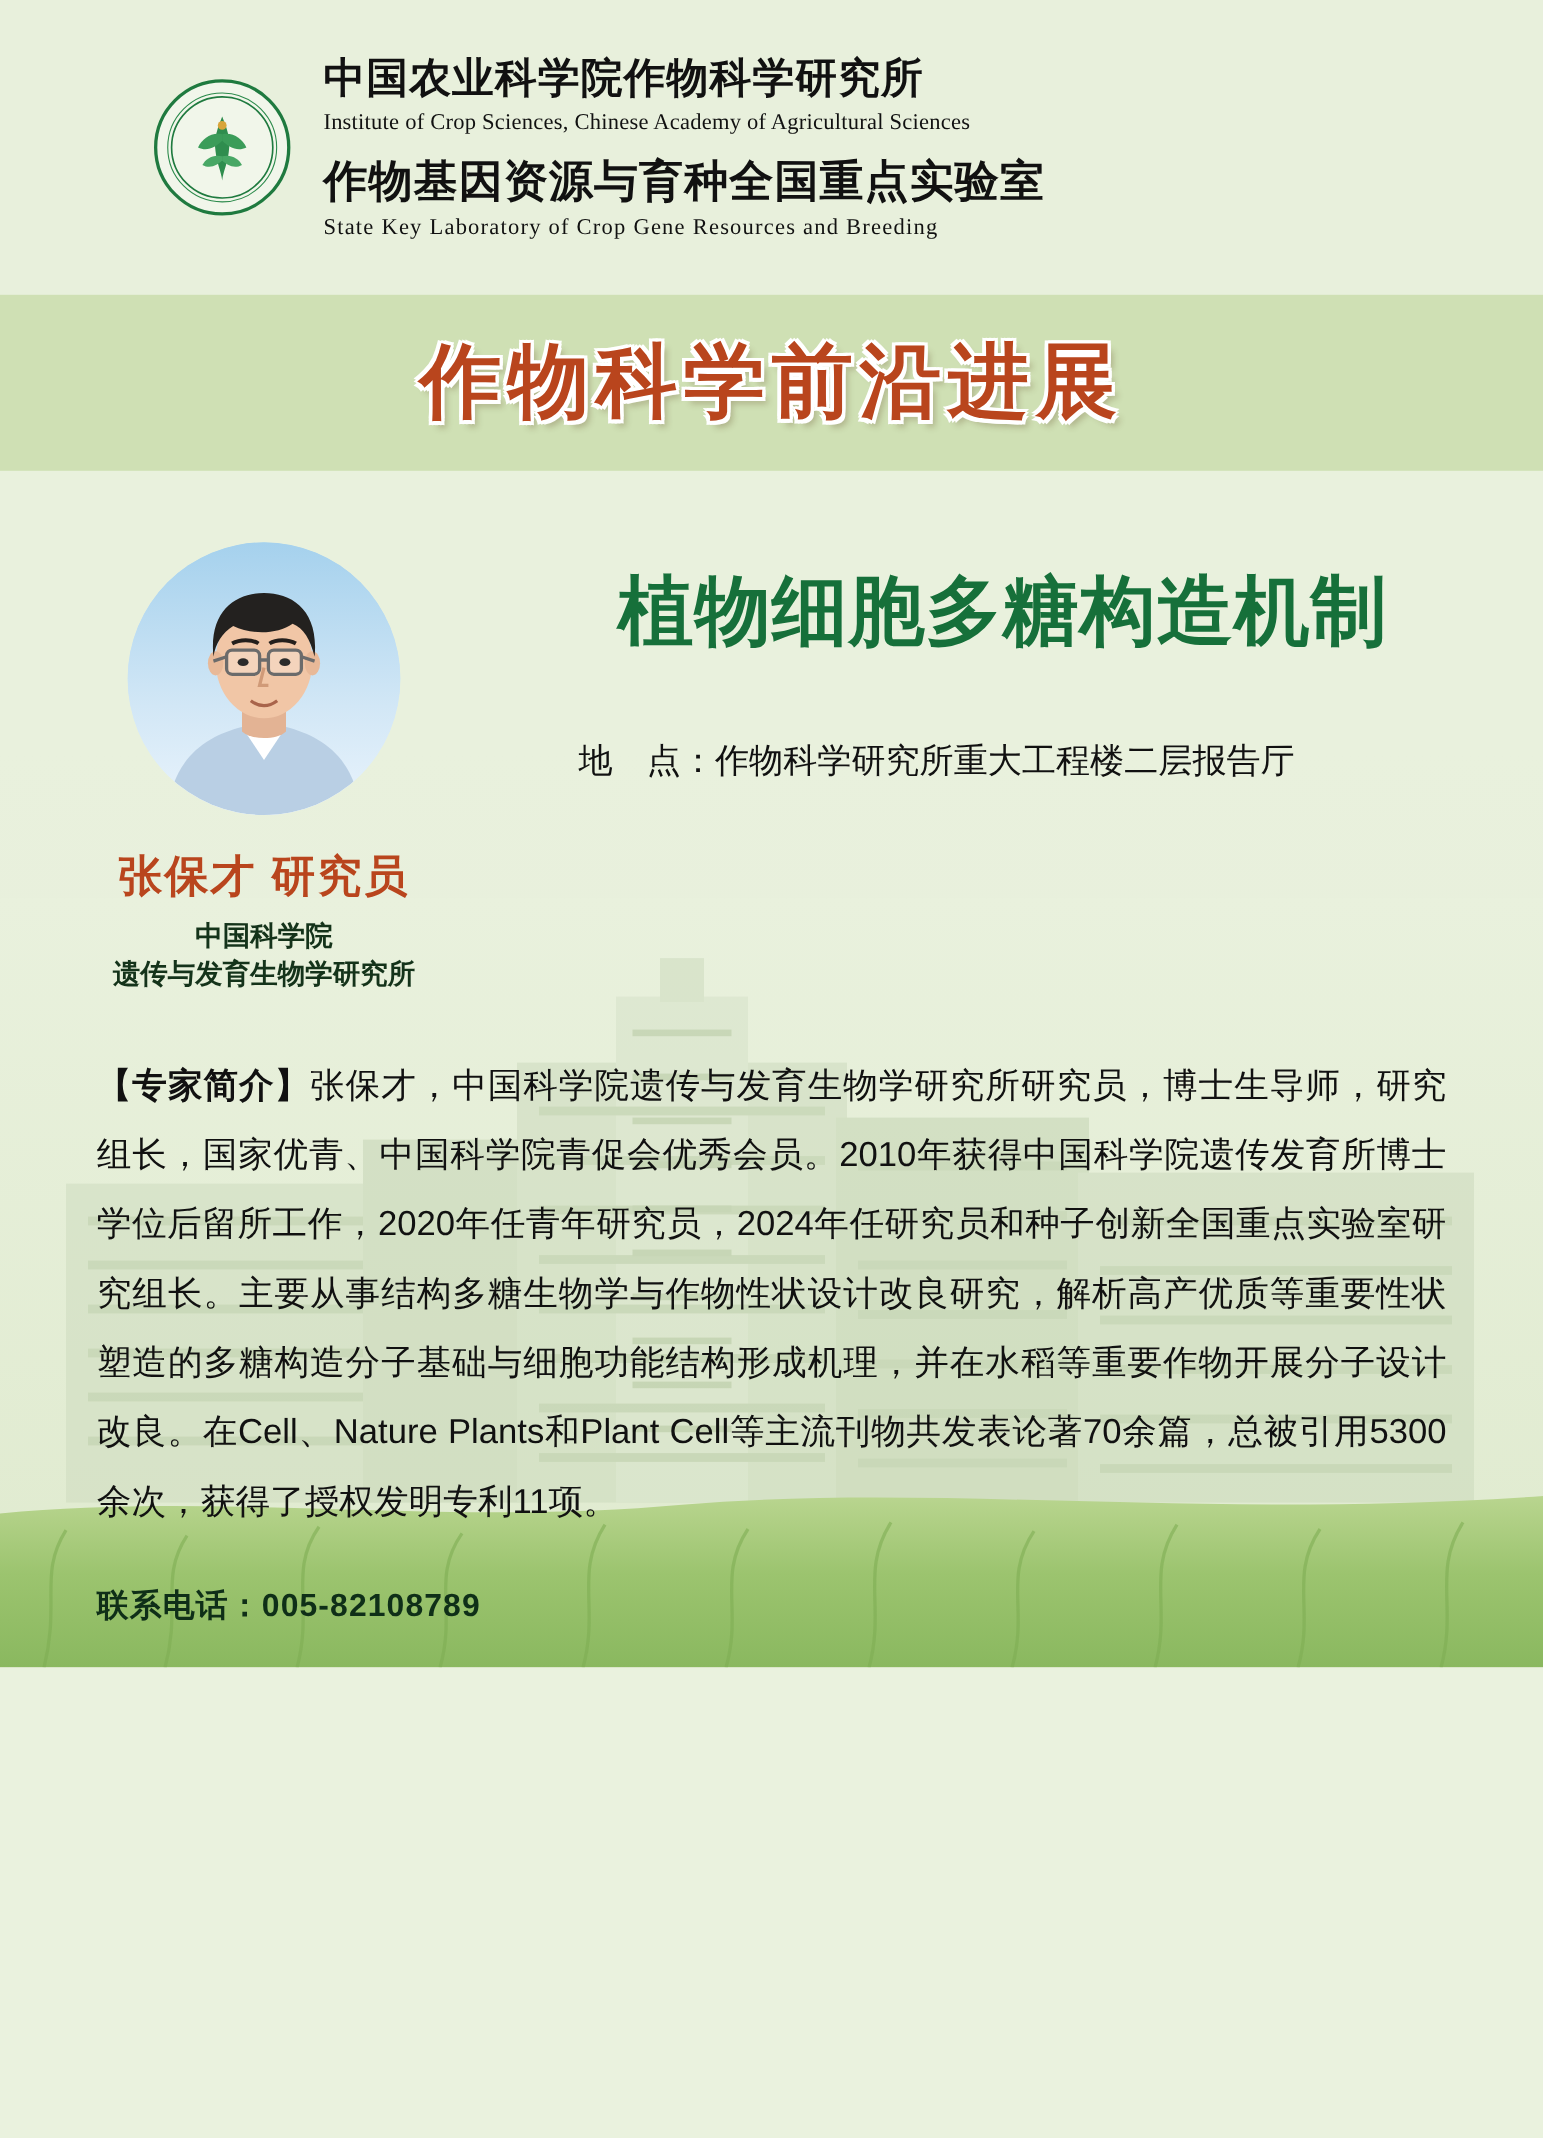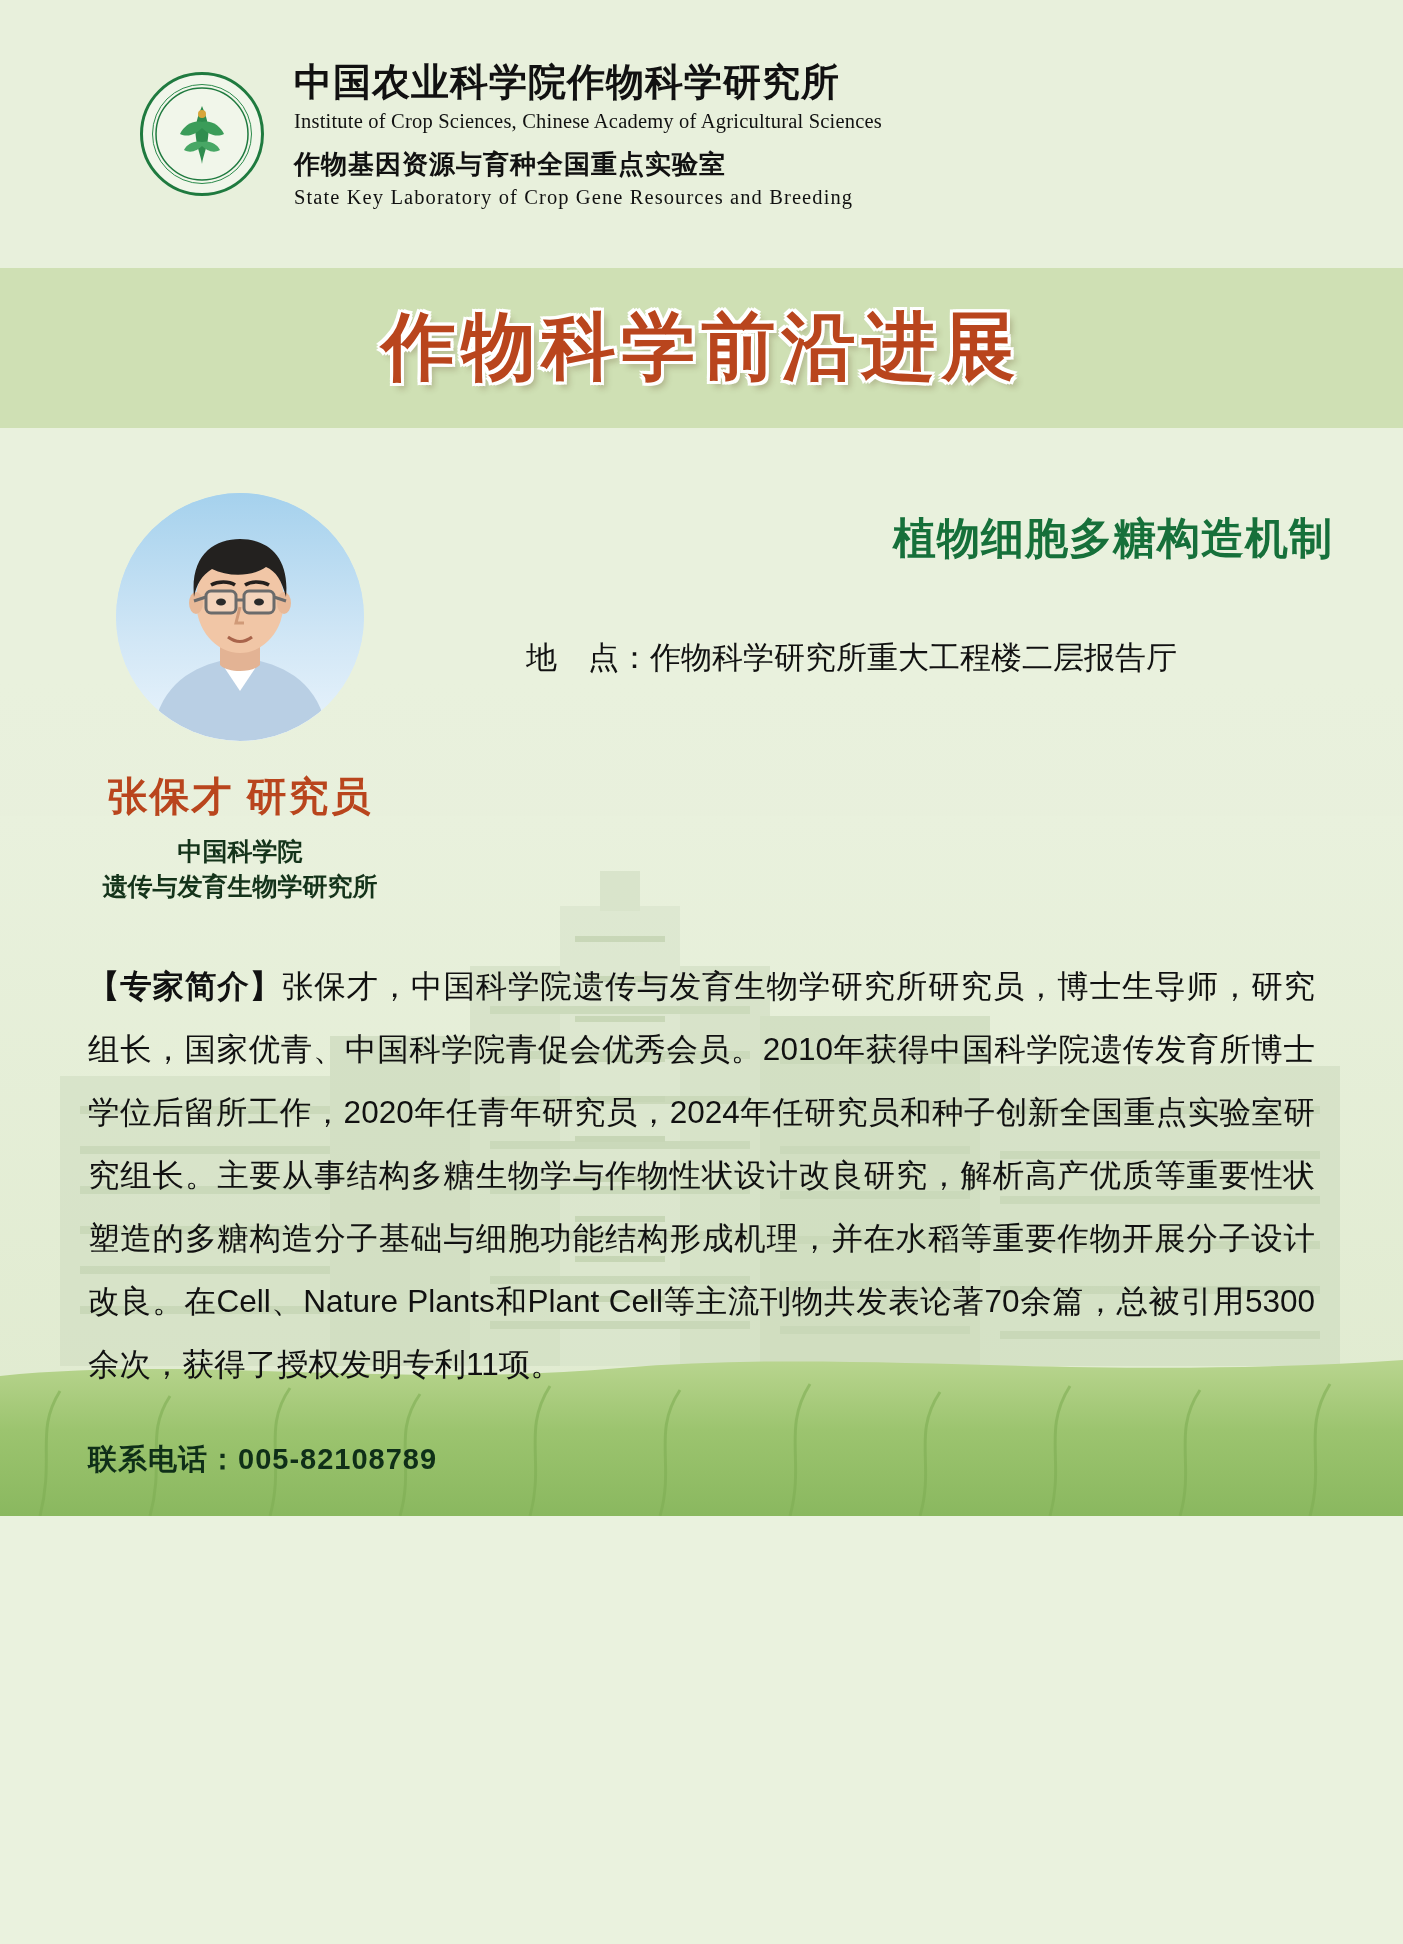--- a/index.html
+++ b/index.html
@@ -65,21 +65,21 @@
     line-height: 1.25;
   }
   .org-en {
     font-family: "Liberation Serif", serif;
     font-size: 20.5px;
     color: #111;
     margin-top: 4px;
     letter-spacing: 0.2px;
   }
   .lab-cn {
-    font-size: 26px;
+    font-size: 40px;
     font-weight: bold;
     color: #111;
     margin-top: 14px;
     letter-spacing: 1px;
   }
   .lab-en {
     font-family: "Liberation Serif", serif;
     font-size: 20.5px;
     color: #111;
     margin-top: 4px;
@@ -143,24 +143,24 @@
     color: #14331a;
     line-height: 1.38;
   }
 
   .speaker-right {
     flex: 1;
     padding-right: 70px;
     padding-left: 10px;
   }
   .talk-title {
-    font-size: 43px;
+    font-size: 69px;
     font-weight: bold;
     color: #16703a;
-    text-align: right;
+    text-align: center;
     line-height: 1.3;
     letter-spacing: 1px;
     margin-top: 18px;
   }
   .meta {
     margin-top: 64px;
     padding-left: 36px;
   }
   .meta-row {
     font-size: 31px;

